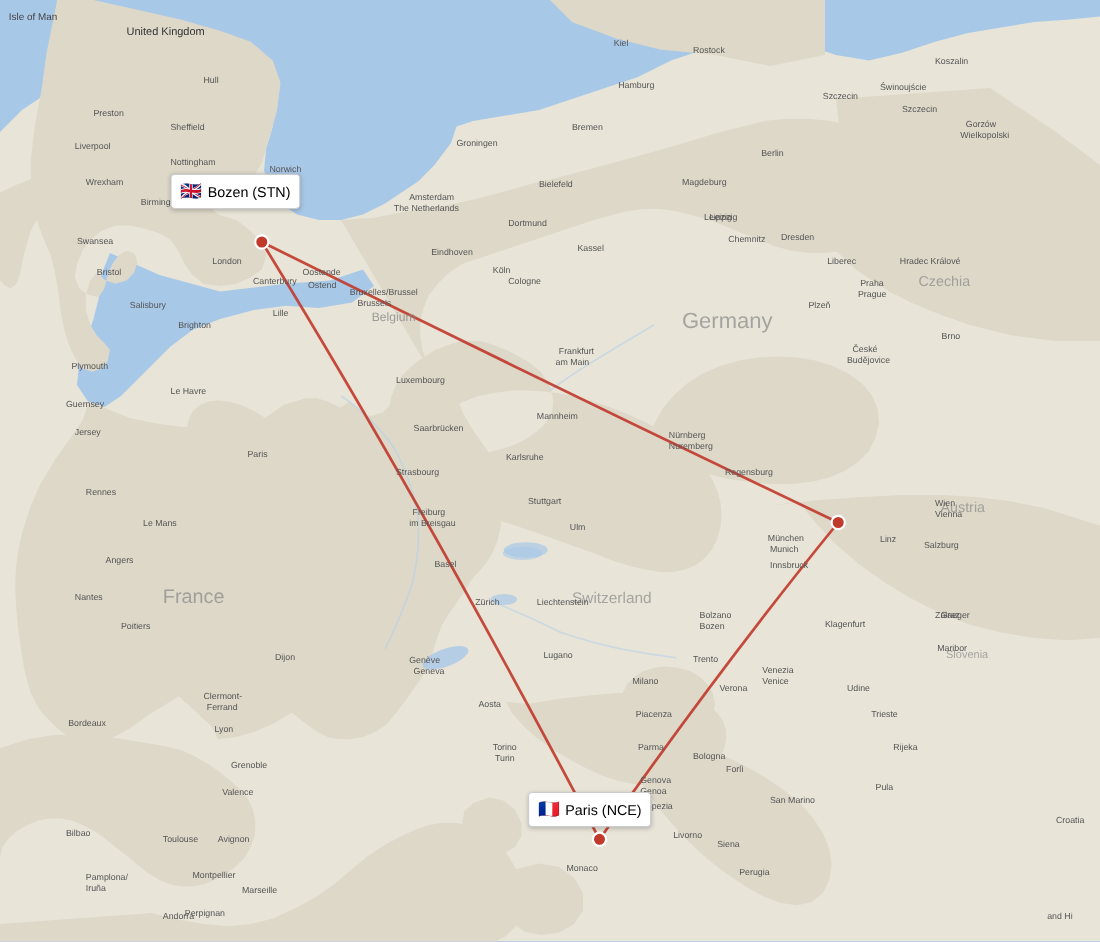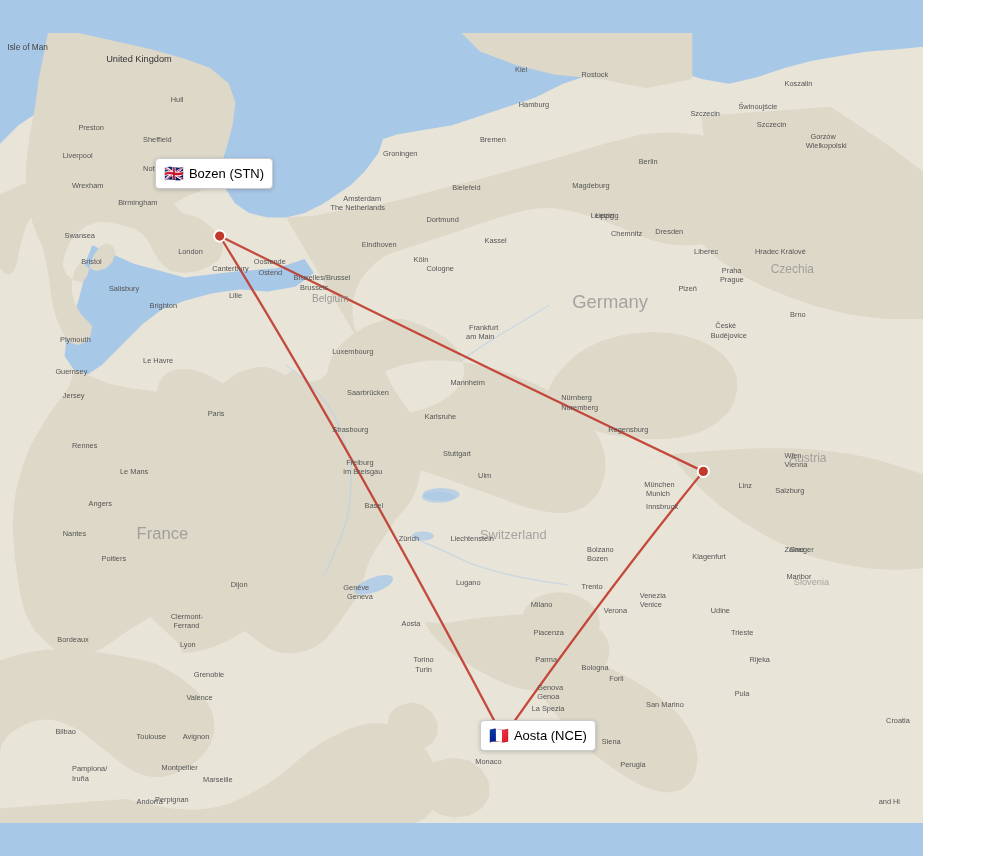--- a/index.html
+++ b/index.html
@@ -1,19 +1,19 @@
 <!DOCTYPE html>
 <html><head>
   <meta charset="utf-8">
   <style>
     * { margin: 0; padding: 0; box-sizing: border-box; }
     body { width: 1000px; height: 856px; overflow: hidden; font-family: Arial, sans-serif; }
     
     #map-container {
-      width: 923px;
+      width: 1000px;
       height: 856px;
       position: relative;
       background: #a8c8e8;
     }
 
     #map-svg {
       width: 100%;
       height: 100%;
       position: absolute;
       top: 0;
@@ -394,16 +394,16 @@
 
   </svg>
 
   <div class="airport-label" id="london-label" style="left: 155px; top: 158px;">
     <span class="flag">🇬🇧</span>
     <span>Bozen (STN)</span>
   </div>
 
   <div class="airport-label" id="nice-label" style="left: 480px; top: 720px;">
     <span class="flag">🇫🇷</span>
-    <span>Aosta (NCE)</span>
+    <span>Paris (NCE)</span>
   </div>
 
 </div>
 
 </body></html>

